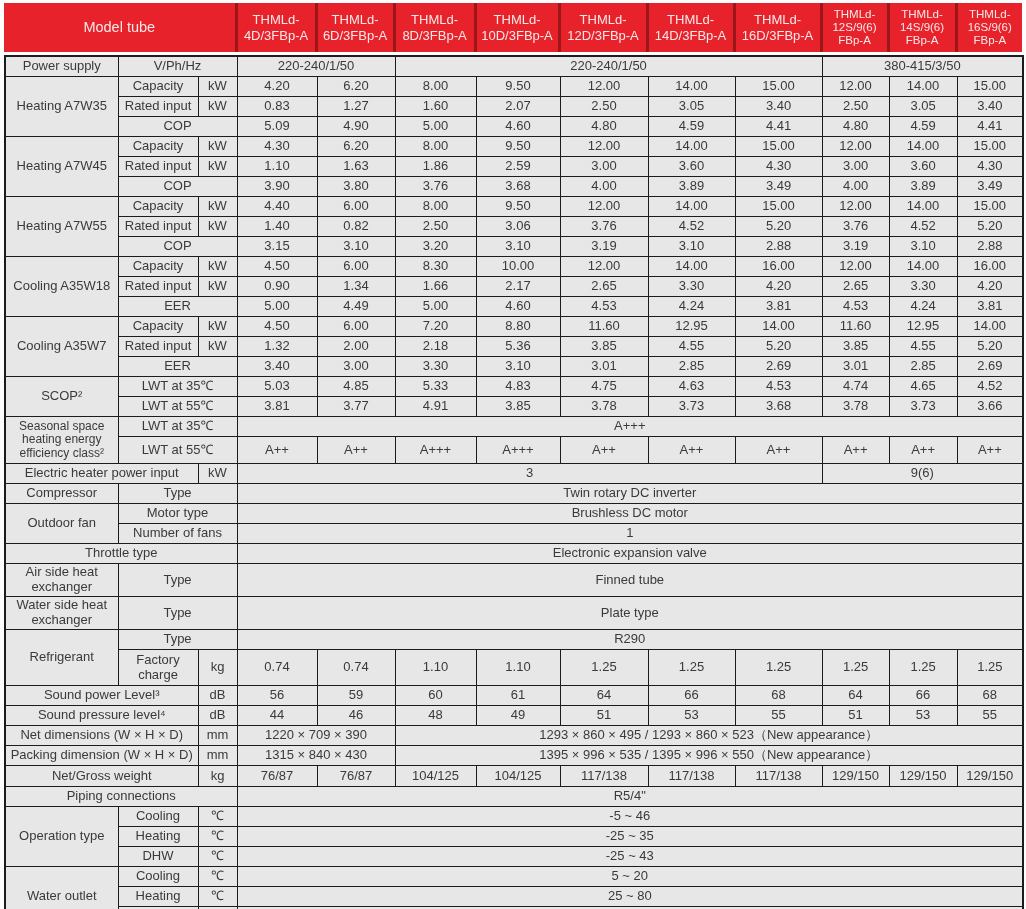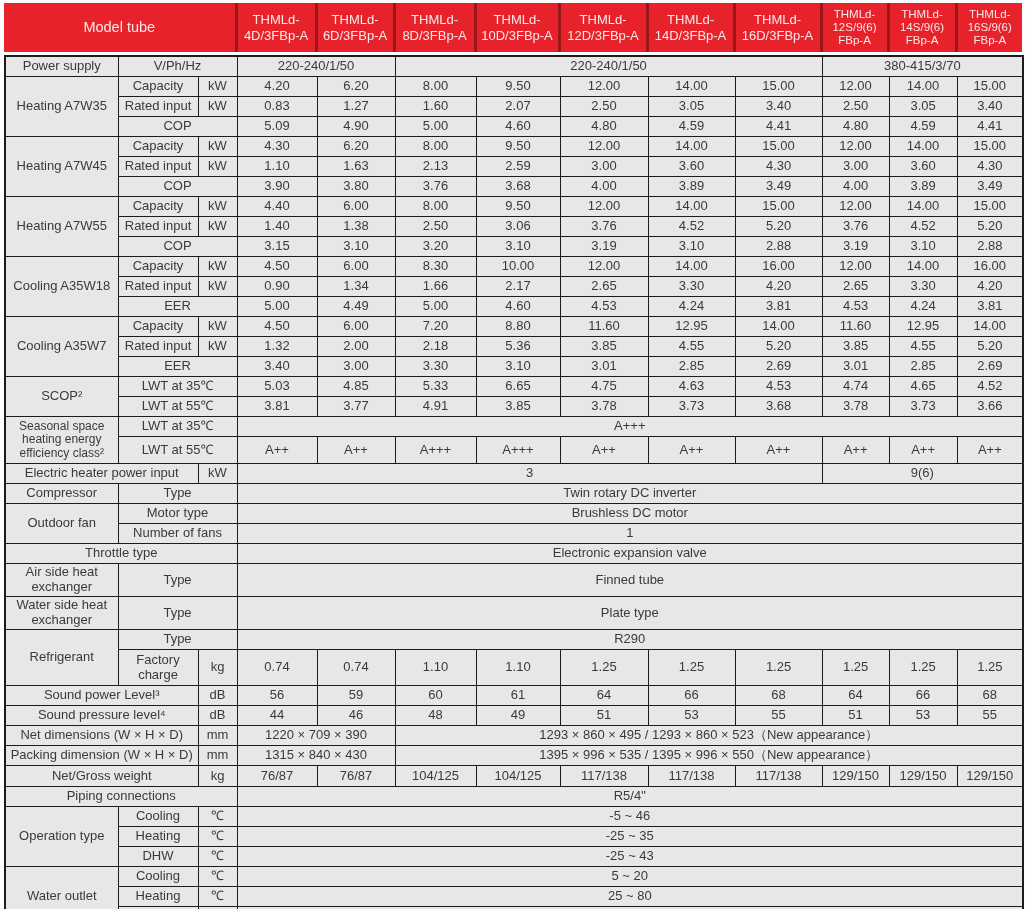--- a/index.html
+++ b/index.html
@@ -100,21 +100,21 @@
       <col style="width:67px">
         <col style="width:68px">
         <col style="width:66px">
     </colgroup>
     <tbody>
         <tr>
           <td>Power supply</td>
           <td colspan="2">V/Ph/Hz</td>
           <td colspan="2">220-240/1/50</td>
           <td colspan="5">220-240/1/50</td>
-          <td colspan="3">380-415/3/70</td>
+          <td colspan="3">380-415/3/50</td>
         </tr>
         <tr>
           <td rowspan="3">Heating A7W35</td>
           <td>Capacity</td>
           <td>kW</td>
           <td>4.20</td>
           <td>6.20</td>
           <td>8.00</td>
           <td>9.50</td>
           <td>12.00</td>
@@ -164,21 +164,21 @@
           <td>15.00</td>
           <td>12.00</td>
           <td>14.00</td>
           <td>15.00</td>
         </tr>
         <tr>
           <td>Rated input</td>
           <td>kW</td>
           <td>1.10</td>
           <td>1.63</td>
-          <td>2.13</td>
+          <td>1.86</td>
           <td>2.59</td>
           <td>3.00</td>
           <td>3.60</td>
           <td>4.30</td>
           <td>3.00</td>
           <td>3.60</td>
           <td>4.30</td>
         </tr>
         <tr>
           <td colspan="2">COP</td>
@@ -205,21 +205,21 @@
           <td>14.00</td>
           <td>15.00</td>
           <td>12.00</td>
           <td>14.00</td>
           <td>15.00</td>
         </tr>
         <tr>
           <td>Rated input</td>
           <td>kW</td>
           <td>1.40</td>
-          <td>1.38</td>
+          <td>0.82</td>
           <td>2.50</td>
           <td>3.06</td>
           <td>3.76</td>
           <td>4.52</td>
           <td>5.20</td>
           <td>3.76</td>
           <td>4.52</td>
           <td>5.20</td>
         </tr>
         <tr>
@@ -318,21 +318,21 @@
           <td>3.01</td>
           <td>2.85</td>
           <td>2.69</td>
         </tr>
         <tr>
           <td rowspan="2">SCOP²</td>
           <td colspan="2">LWT at 35℃</td>
           <td>5.03</td>
           <td>4.85</td>
           <td>5.33</td>
-          <td>6.65</td>
+          <td>4.83</td>
           <td>4.75</td>
           <td>4.63</td>
           <td>4.53</td>
           <td>4.74</td>
           <td>4.65</td>
           <td>4.52</td>
         </tr>
         <tr>
           <td colspan="2">LWT at 55℃</td>
           <td>3.81</td>

